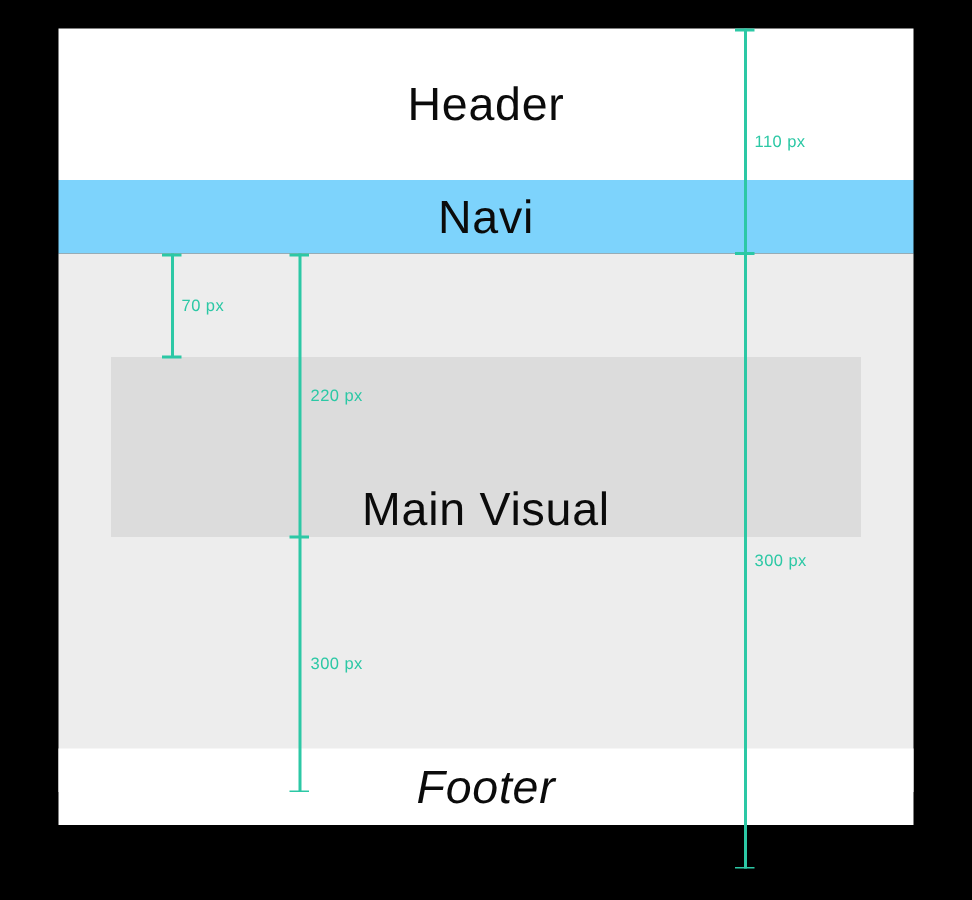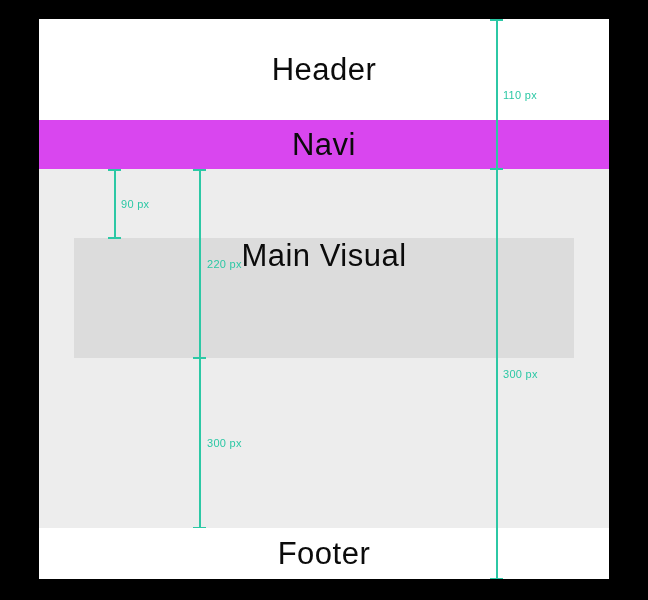--- a/index.html
+++ b/index.html
@@ -32,43 +32,43 @@
     justify-content: center;
   }
   .sec-label {
     font-size: 31px;
     font-weight: 300;
     color: #0b0b0b;
     letter-spacing: 0.5px;
     white-space: nowrap;
   }
   .sec-header { top: 0;     height: 101px; background: #ffffff; }
-  .sec-navi   { top: 101px; height: 49px;  background: #d946ef; }
+  .sec-navi   { top: 101px; height: 49px;  background: #7dd3fc; }
   .sec-main   { top: 150px; height: 359px; background: #ededed; }
-  .sec-footer { top: 509px; height: 51px;  background: #ffffff; }
+  .sec-footer { top: 480px; height: 51px;  background: #ffffff; font-style: italic; }
 
   
   .sec-main { display: block; }
   .main-label-zone {
     position: absolute;
     left: 0; top: 0;
     width: 570px; height: 69px;
     display: flex;
     align-items: center;
     justify-content: center;
   }
   .main-visual {
     position: absolute;
     left: 35px;
     top: 69px;
     width: 500px;
     height: 120px;
     background: #dcdcdc;
     display: flex;
-    align-items: flex-start;
+    align-items: flex-end;
     justify-content: center;
   }
 
   
   .mline, .mcap {
     position: absolute;
     background: #2cc8a5;
   }
   .mline { width: 1.5px; }
   .mcap  { width: 13px; height: 1.5px; }
@@ -137,18 +137,18 @@
   <div class="mline line-70"></div>
   <div class="mcap cap-a1"></div>
   <div class="mcap cap-a2"></div>
 
   <div class="mline line-mid"></div>
   <div class="mcap cap-b1"></div>
   <div class="mcap cap-b2"></div>
   <div class="mcap cap-b3"></div>
 
   <div class="mlabel lab-150">110 px</div>
-  <div class="mlabel lab-70">90 px</div>
+  <div class="mlabel lab-70">70 px</div>
   <div class="mlabel lab-190">220 px</div>
   <div class="mlabel lab-170">300 px</div>
   <div class="mlabel lab-410">300 px</div>
 
 </div>
 
 </body></html>

